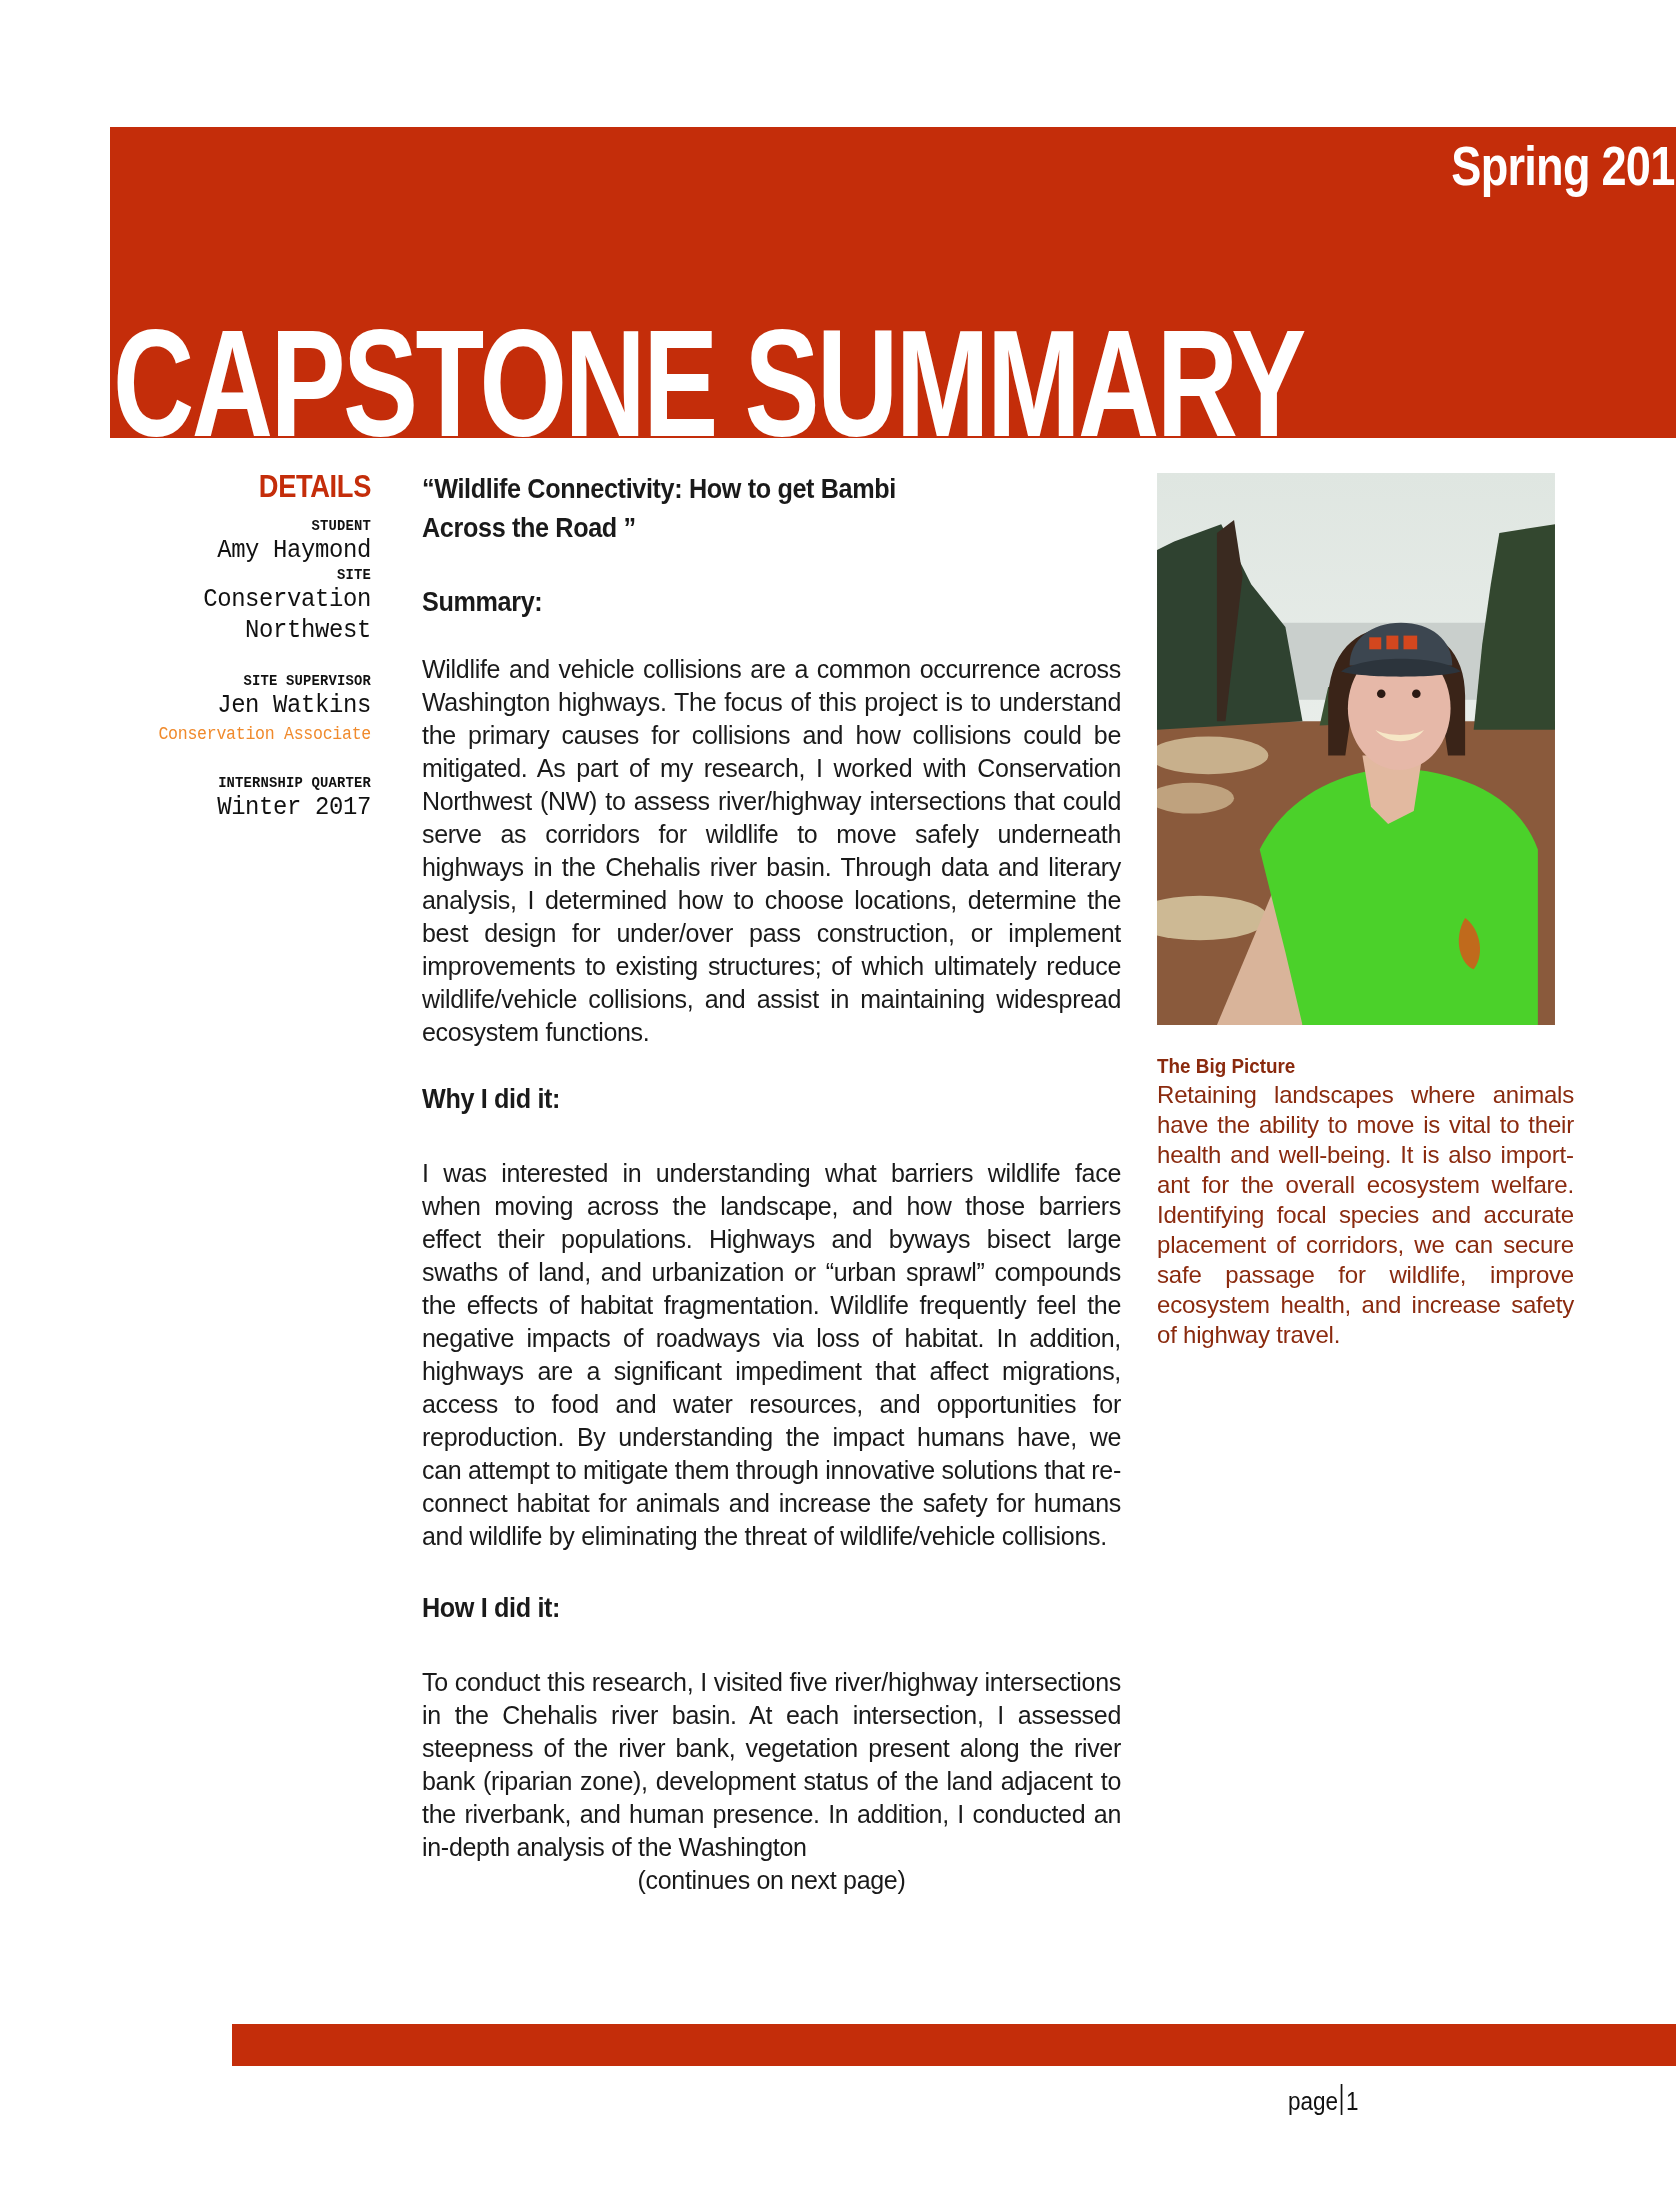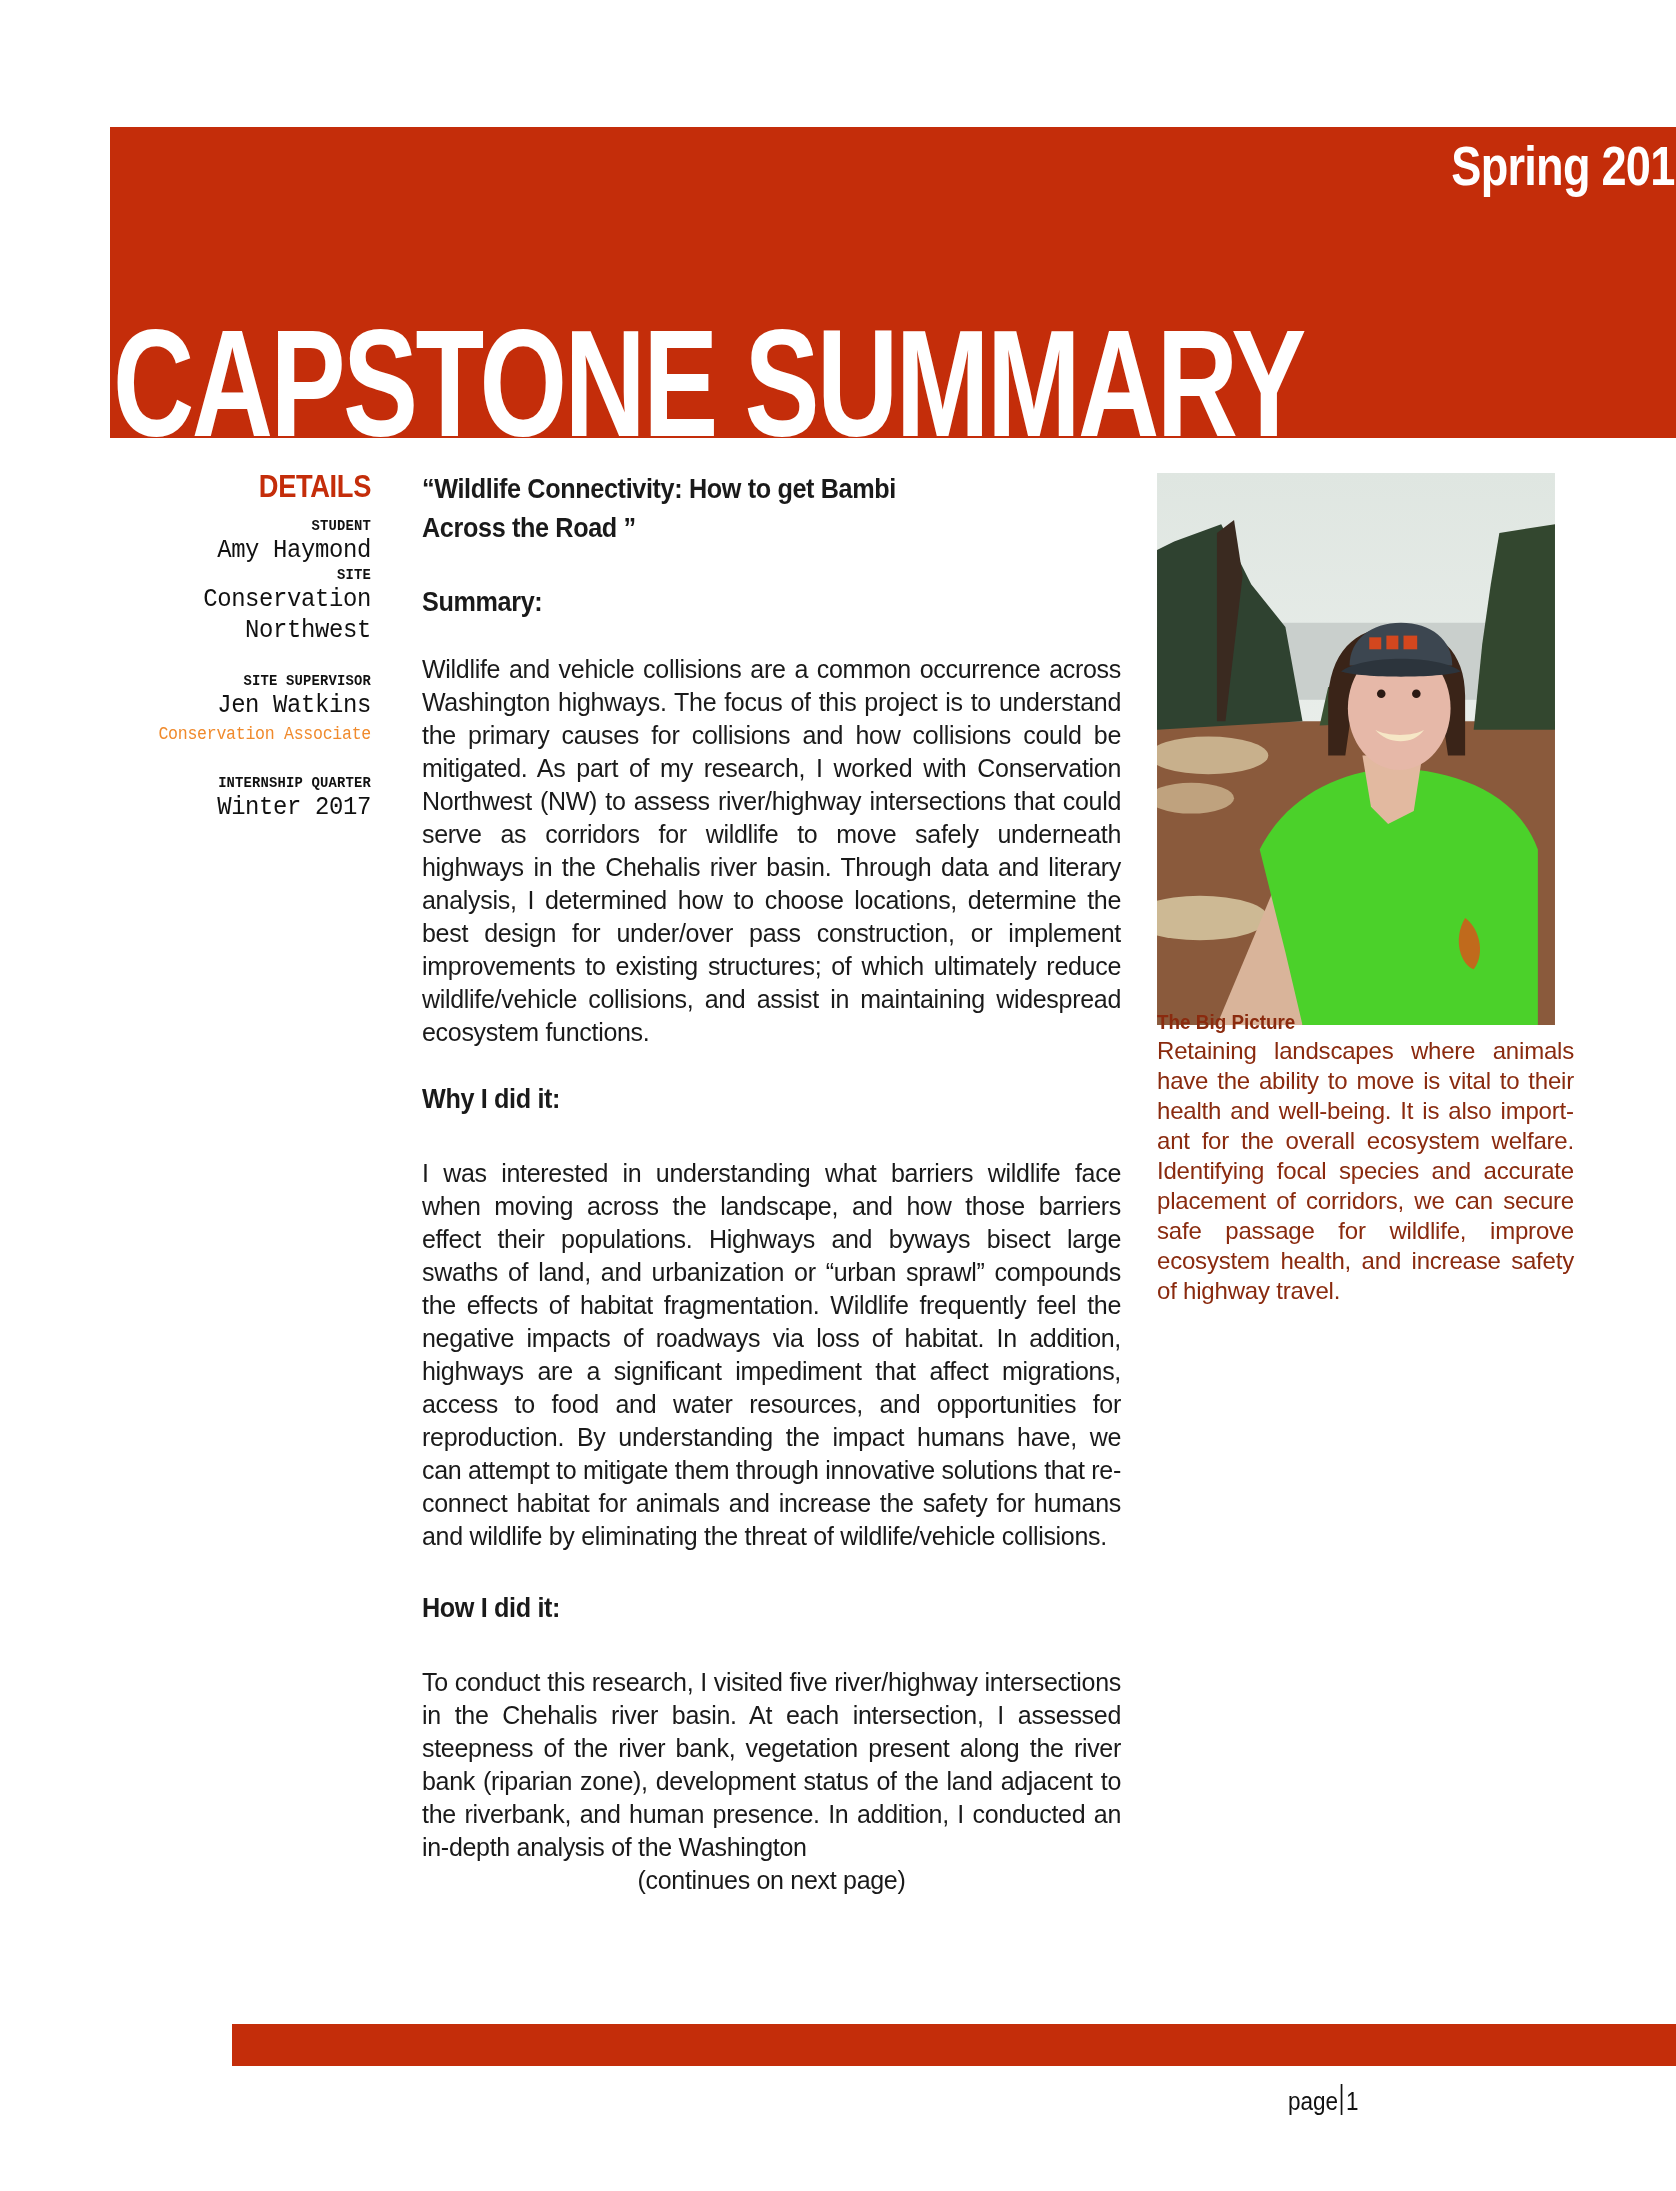--- a/index.html
+++ b/index.html
@@ -36,21 +36,21 @@
                transform: scaleX(0.9); transform-origin: left top; width: 770px; margin: 0; }
   .section-heading { font-weight: bold; font-size: 28px; line-height: 34px; letter-spacing: -0.4px;
                      transform: scaleX(0.9); transform-origin: left top; margin: 0; }
   .para { font-size: 25px; line-height: 33px; text-align: justify; margin: 0; letter-spacing: -0.3px; }
   .h-summary { margin-top: 38px; margin-bottom: 34px; }
   .h-why { margin-top: 33px; margin-bottom: 41px; }
   .h-how { margin-top: 38px; margin-bottom: 41px; }
 
   
   .photo { position: absolute; left: 1157px; top: 473px; width: 398px; height: 552px; overflow: hidden; }
-  .bigpic { position: absolute; left: 1157px; top: 1007px; width: 417px; }
+  .bigpic { position: absolute; left: 1157px; top: 1051px; width: 417px; }
   .bigpic-title { color: #8a2a0e; font-weight: bold; font-size: 20.5px; line-height: 29px;
                   transform: scaleX(0.92); transform-origin: left; }
   .bigpic-text { color: #8a2a0e; font-size: 24px; line-height: 30px; text-align: justify; margin: 0;
                  letter-spacing: -0.2px; }
 
   
   .footer-bar { position: absolute; left: 232px; top: 2024px; right: 0; height: 42px; background: #c42d0a; }
   .page-num { position: absolute; left: 1288px; top: 2084px; font-size: 26.5px; color: #111;
               transform: scaleX(0.85); transform-origin: left; }
   .page-num .sep { display: inline-block; width: 1.7px; height: 31px; background: #111;

